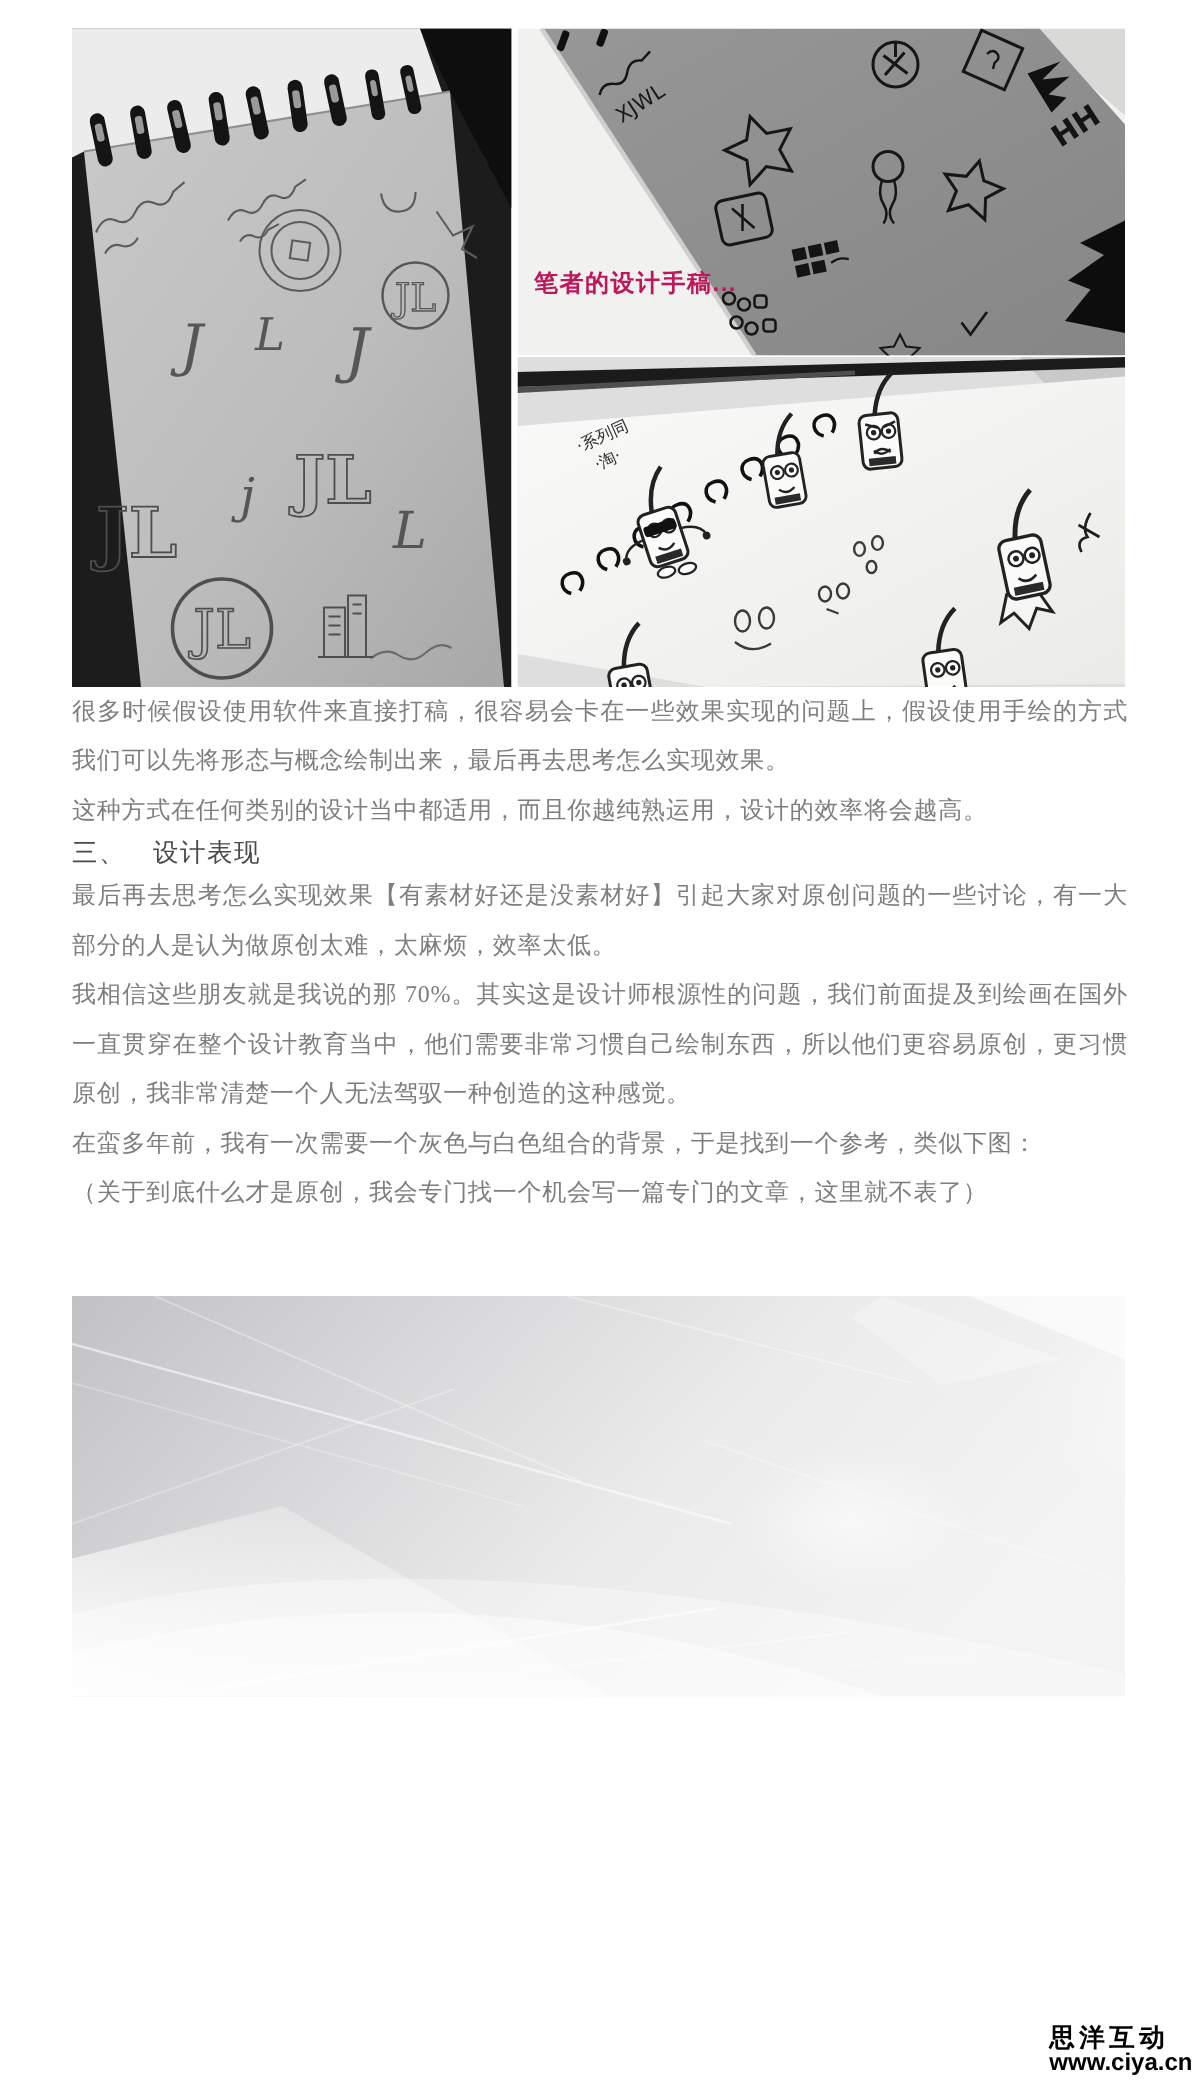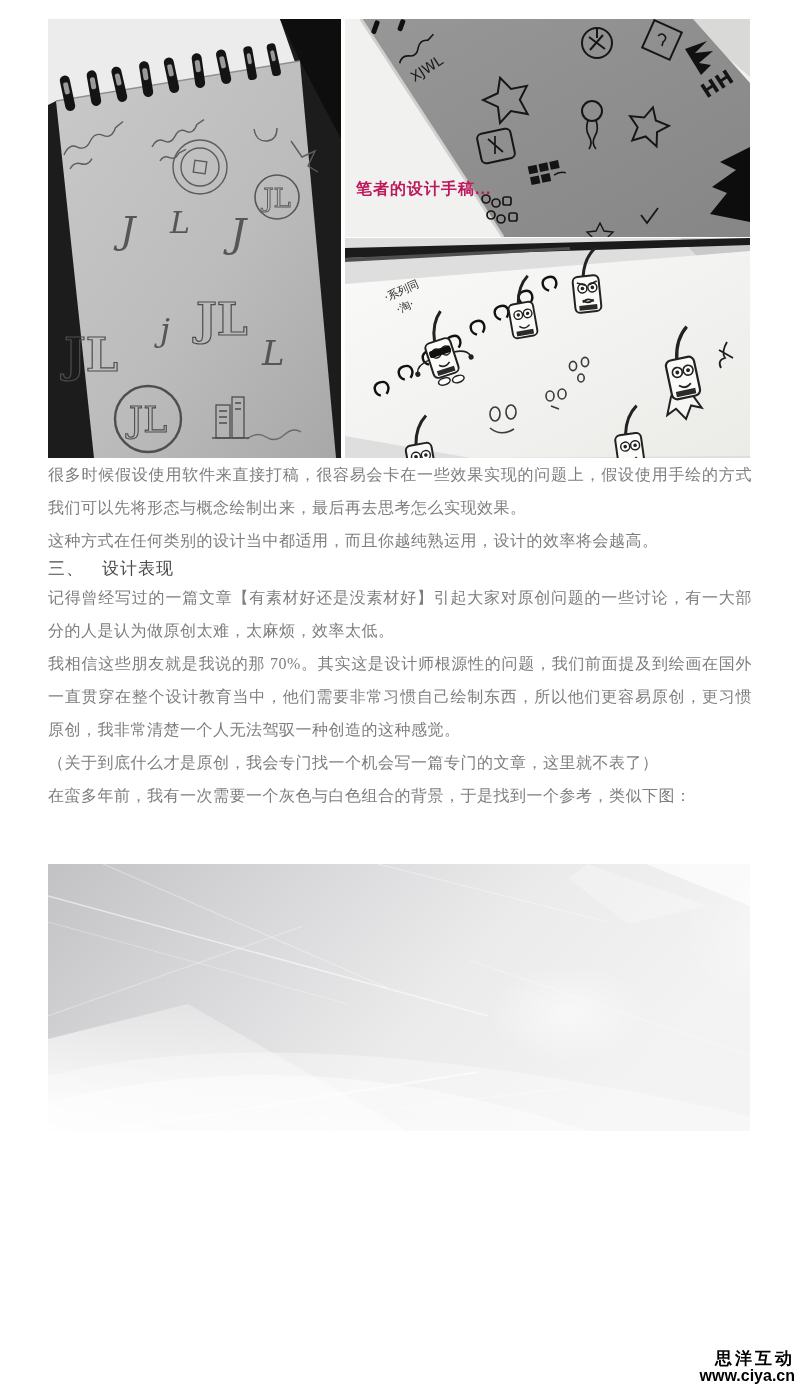--- a/index.html
+++ b/index.html
@@ -24,21 +24,21 @@
   h2.sec{font-size:17px;line-height:24px;color:#4a4a4a;font-weight:normal;
          letter-spacing:1px;margin:0;}
   .mt34{margin-top:34px;} .mt25{margin-top:25px;} .mt39{margin-top:39px;}
   .mt30{margin-top:30px;} .mt28{margin-top:28px;} .mt52{margin-top:52px;}
 
   
   .abstract{width:702px;height:267px;}
   .abstract svg{display:block;}
 
   
-  .watermark{position:absolute;right:5px;bottom:7px;text-align:right;z-index:5;
+  .watermark{position:absolute;right:5px;bottom:7px;text-align:left;z-index:5;
              font-family:"Liberation Sans","DejaVu Sans",sans-serif;color:#000;
              text-shadow:-1px 0 #fff,1px 0 #fff,0 -1px #fff,0 1px #fff,
                          -1px -1px #fff,1px 1px #fff,-1px 1px #fff,1px -1px #fff;}
   .wm-brand{font-size:17px;font-weight:bold;letter-spacing:3px;line-height:18px;}
   .wm-url{font-size:16px;font-weight:bold;line-height:15px;}
 </style>
 </head>
 <body>
 
 <div class="page">
@@ -283,24 +283,24 @@
           </svg>
         </div>
       </div>
     </div>
 
     <p class="body mt34">很多时候假设使用软件来直接打稿，很容易会卡在一些效果实现的问题上，假设使用手绘的方式我们可以先将形态与概念绘制出来，最后再去思考怎么实现效果。</p>
     <p class="body mt25">这种方式在任何类别的设计当中都适用，而且你越纯熟运用，设计的效率将会越高。</p>
 
     <h2 class="sec mt39">三、　设计表现</h2>
 
-    <p class="body mt30">记得曾经写过的一篇文章【有素材好还是没素材好】引起大家对原创问题的一些讨论，有一大部分的人是认为做原创太难，太麻烦，效率太低。</p>
+    <p class="body mt30">最后再去思考怎么实现效果【有素材好还是没素材好】引起大家对原创问题的一些讨论，有一大部分的人是认为做原创太难，太麻烦，效率太低。</p>
     <p class="body mt30">我相信这些朋友就是我说的那 70%。其实这是设计师根源性的问题，我们前面提及到绘画在国外一直贯穿在整个设计教育当中，他们需要非常习惯自己绘制东西，所以他们更容易原创，更习惯原创，我非常清楚一个人无法驾驭一种创造的这种感觉。</p>
+    <p class="body mt28">在蛮多年前，我有一次需要一个灰色与白色组合的背景，于是找到一个参考，类似下图：</p>
     <p class="body mt28">（关于到底什么才是原创，我会专门找一个机会写一篇专门的文章，这里就不表了）</p>
-    <p class="body mt28">在蛮多年前，我有一次需要一个灰色与白色组合的背景，于是找到一个参考，类似下图：</p>
 
     <div class="abstract mt52">
       <svg width="702" height="267" viewBox="0 0 702 267">
         <defs>
           <linearGradient id="absBg" x1="0" y1="0" x2="1" y2="0.35">
             <stop offset="0" stop-color="#c2c2c5"></stop>
             <stop offset="0.35" stop-color="#d9d9db"></stop>
             <stop offset="0.65" stop-color="#ebebec"></stop>
             <stop offset="1" stop-color="#f3f3f4"></stop>
           </linearGradient>

